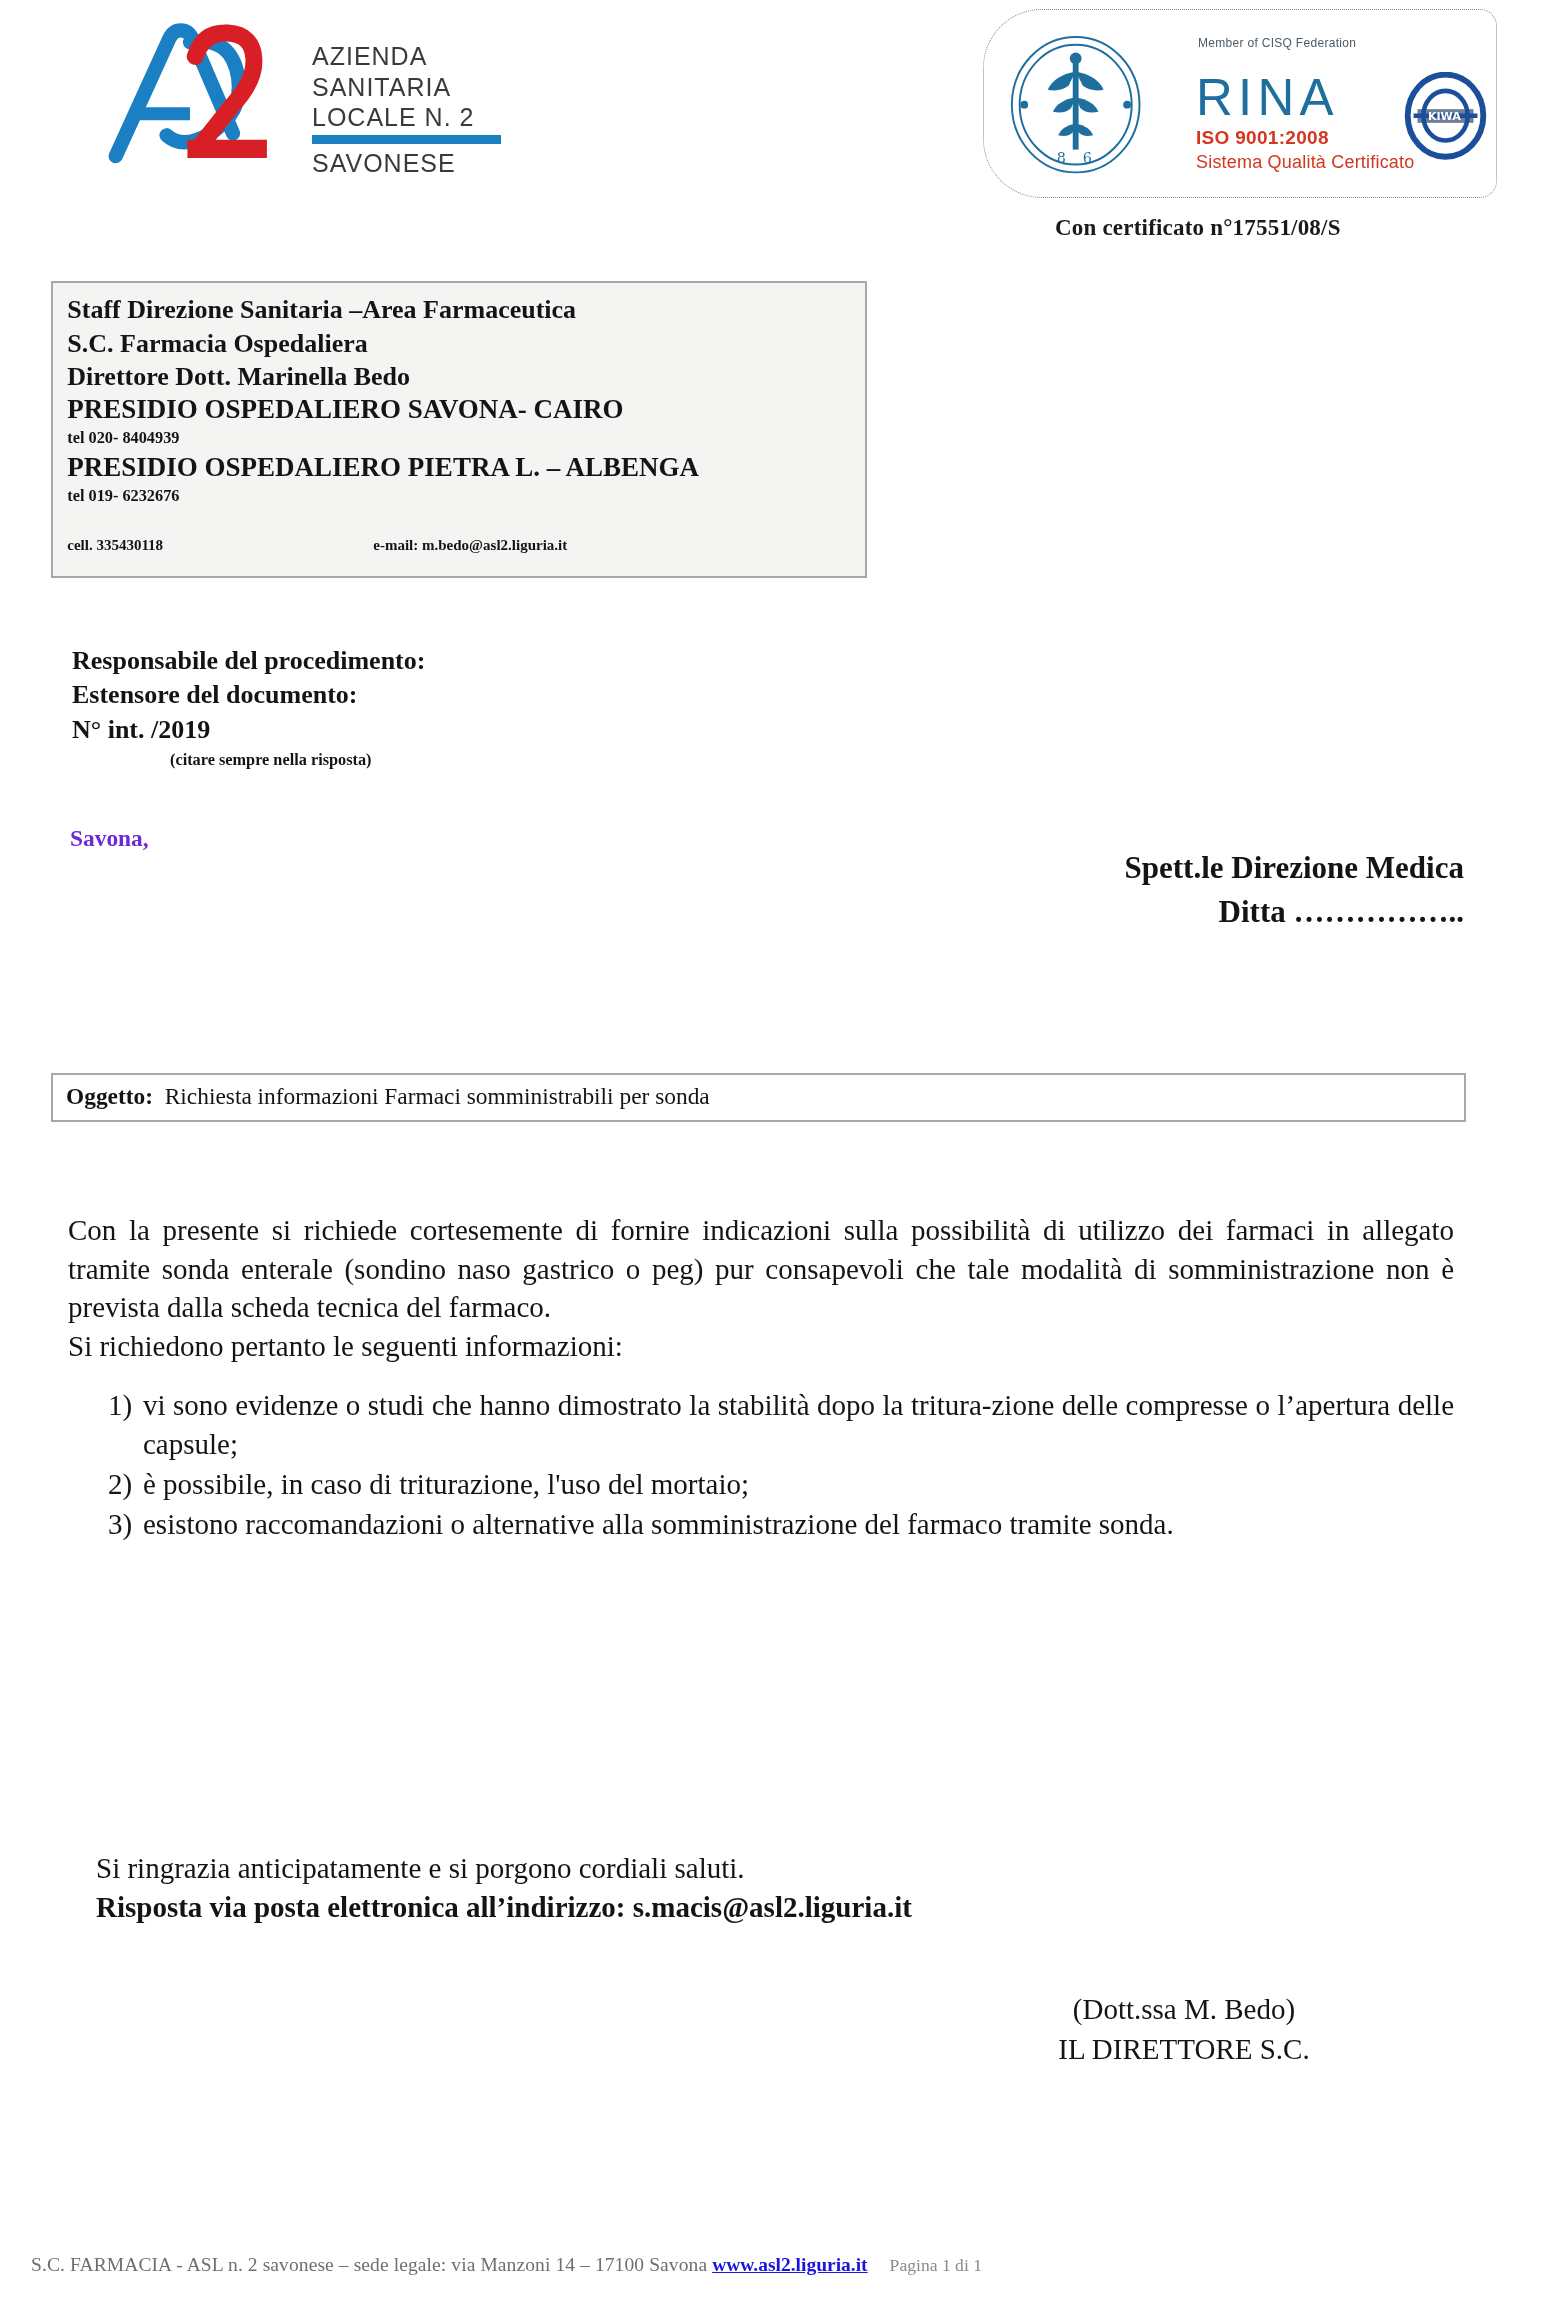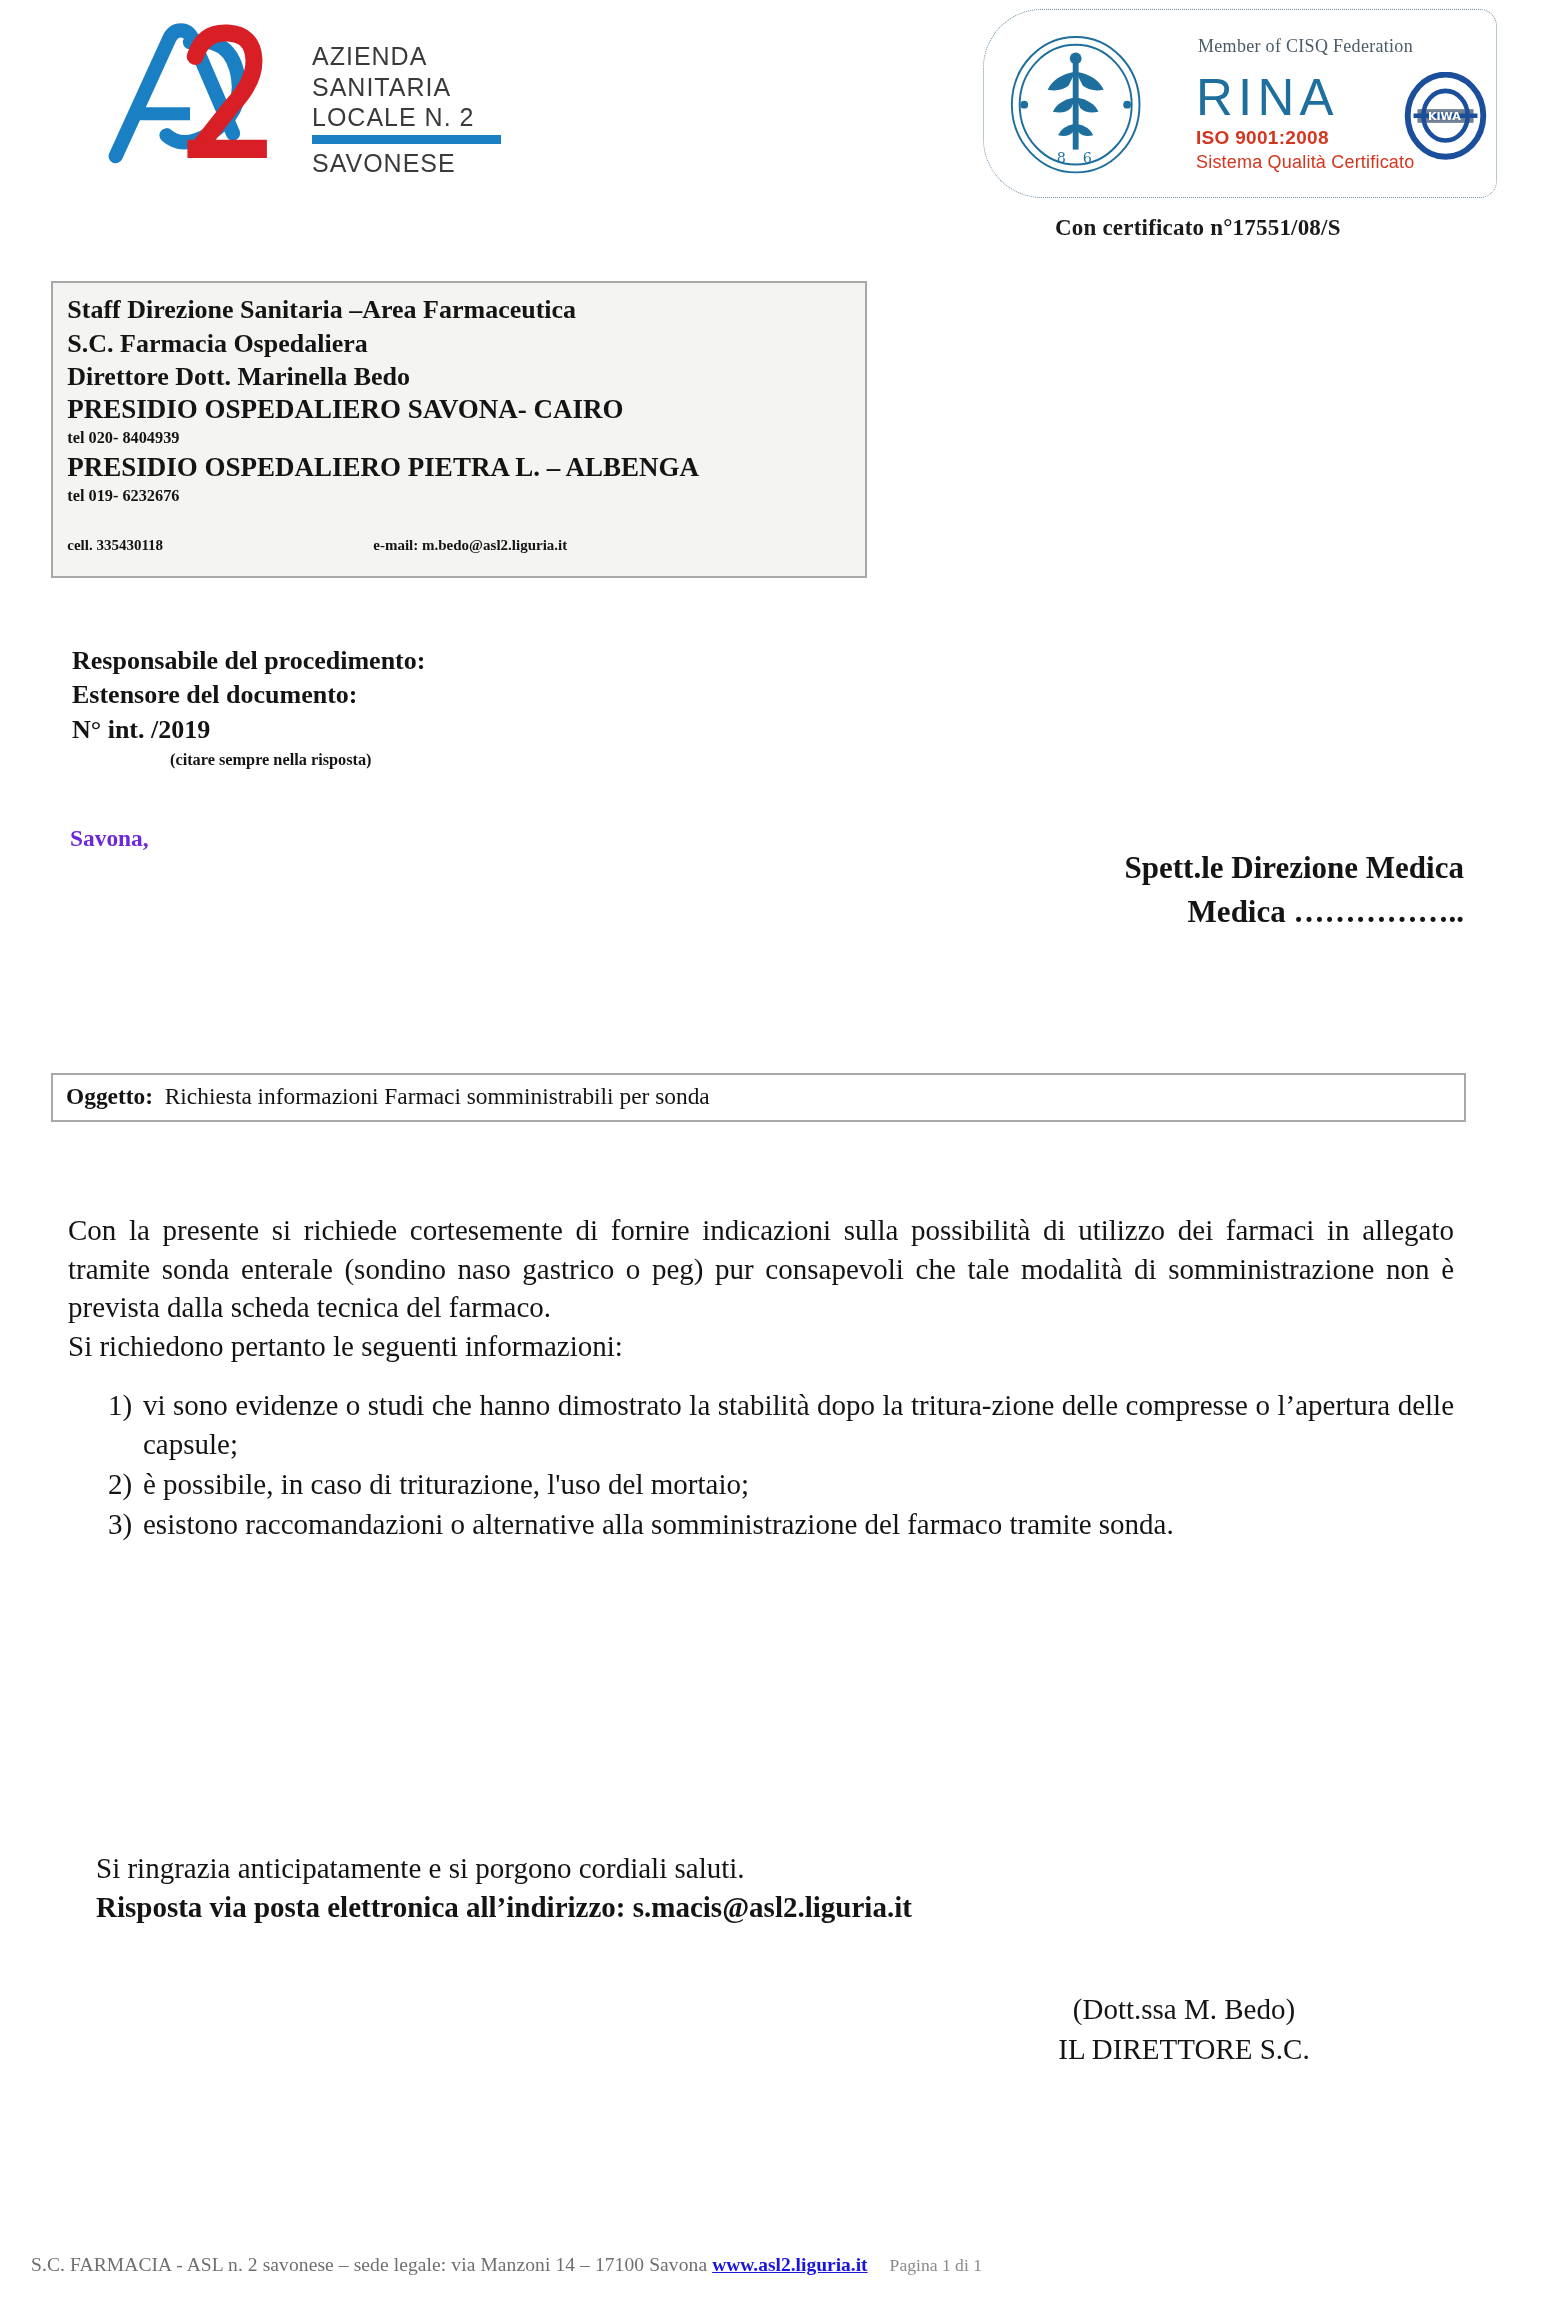--- a/index.html
+++ b/index.html
@@ -102,22 +102,22 @@
     position: absolute;
     left: 179px;
     top: 11.7px;
     width: 325px;
     height: 169px;
   }
   .rina-member {
     position: absolute;
     left: 36px;
     top: 15.6px;
-    font-family: Liberation Serif, serif;
-    font-size: 18px;
+    font-family: Liberation Sans, sans-serif;
+    font-size: 12px;
     color: #4b5b66;
     letter-spacing: 0.3px;
     white-space: nowrap;
   }
   .rina-name {
     position: absolute;
     left: 34px;
     top: 47px;
     font-family: "Liberation Sans", "DejaVu Sans", sans-serif;
     font-size: 51px;
@@ -462,21 +462,21 @@
     <div class="proc-line">Responsabile del procedimento:</div>
     <div class="proc-line">Estensore del documento:</div>
     <div class="proc-line">N° int.   /2019</div>
     <div class="proc-note">(citare sempre nella risposta)</div>
   </div>
 
   <div class="city">Savona,</div>
 
   <div class="recipient">
     <div class="recipient-line">Spett.le Direzione Medica</div>
-    <div class="recipient-line">Medica ……………..</div>
+    <div class="recipient-line">Ditta ……………..</div>
   </div>
 
   <div class="oggetto-box">
     <div class="oggetto-text">
       <b>Oggetto:</b><span>&nbsp;&nbsp;</span><span>Richiesta informazioni Farmaci somministrabili per sonda</span>
     </div>
   </div>
 
   <div class="body-text">
     <p class="para">Con la presente si richiede cortesemente di fornire indicazioni sulla possibilità di utilizzo dei farmaci in allegato tramite sonda enterale (sondino naso gastrico o peg) pur consapevoli che tale modalità di somministrazione non è prevista dalla scheda tecnica del farmaco.</p>

